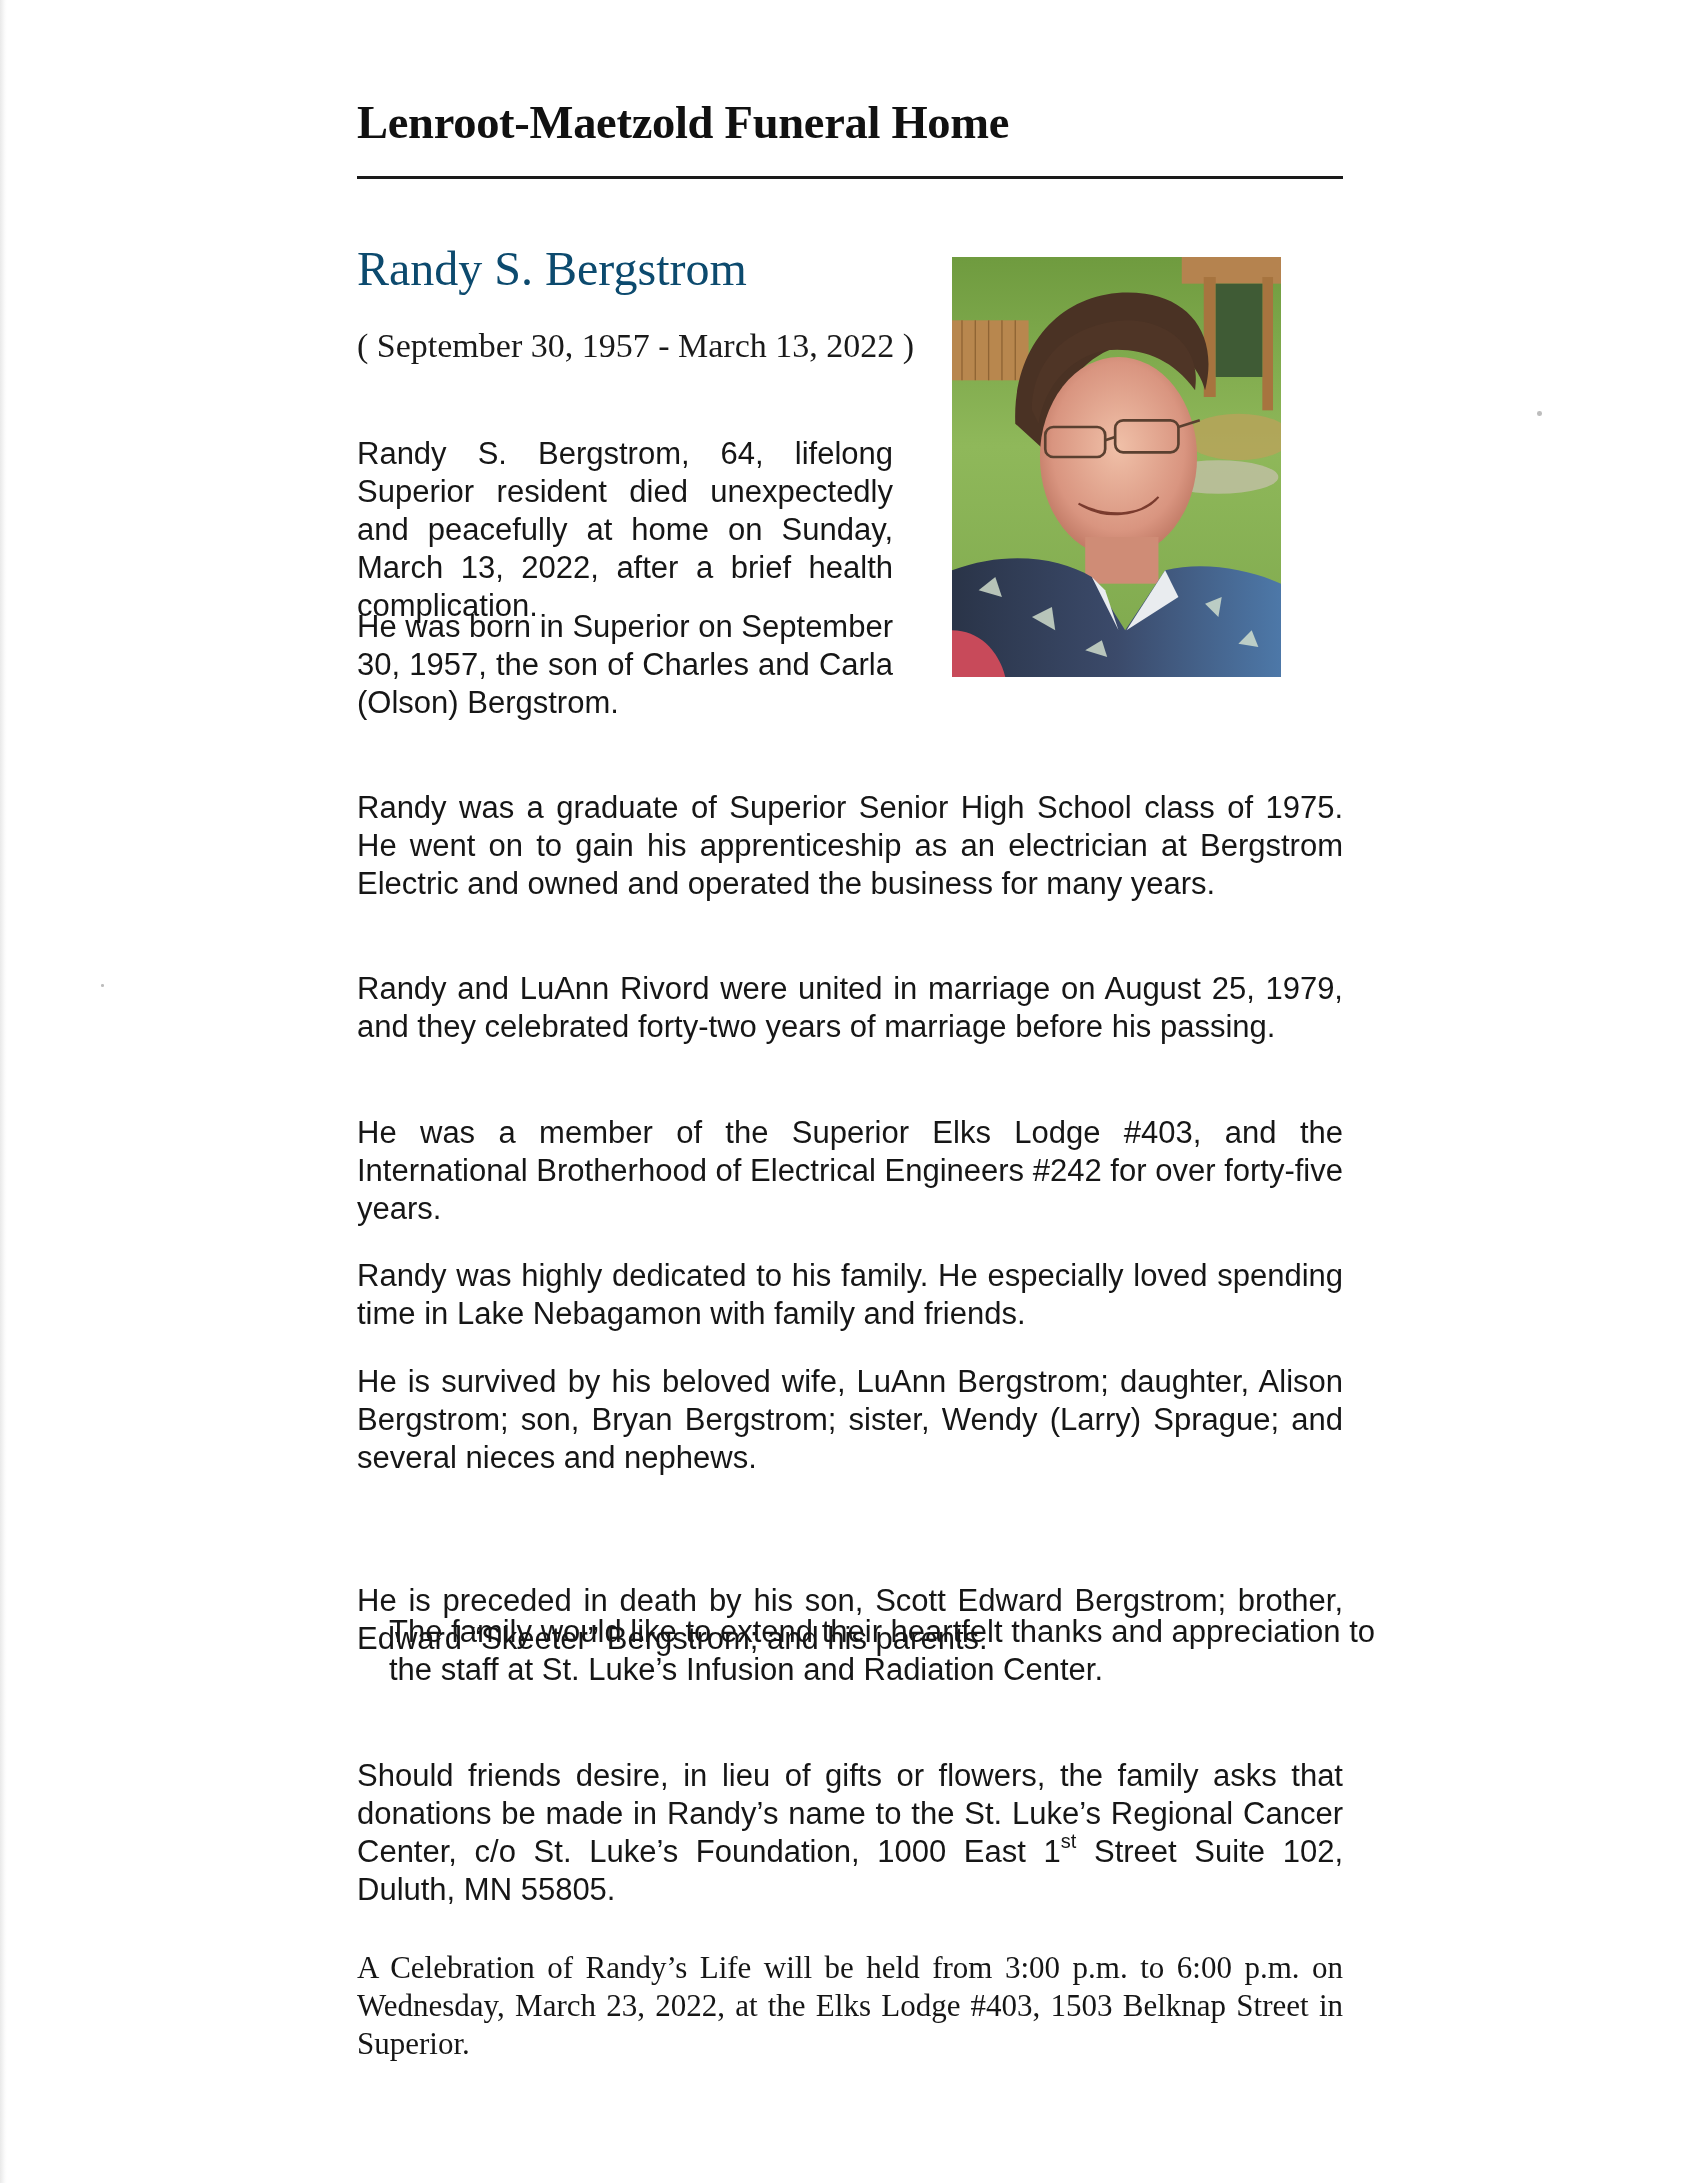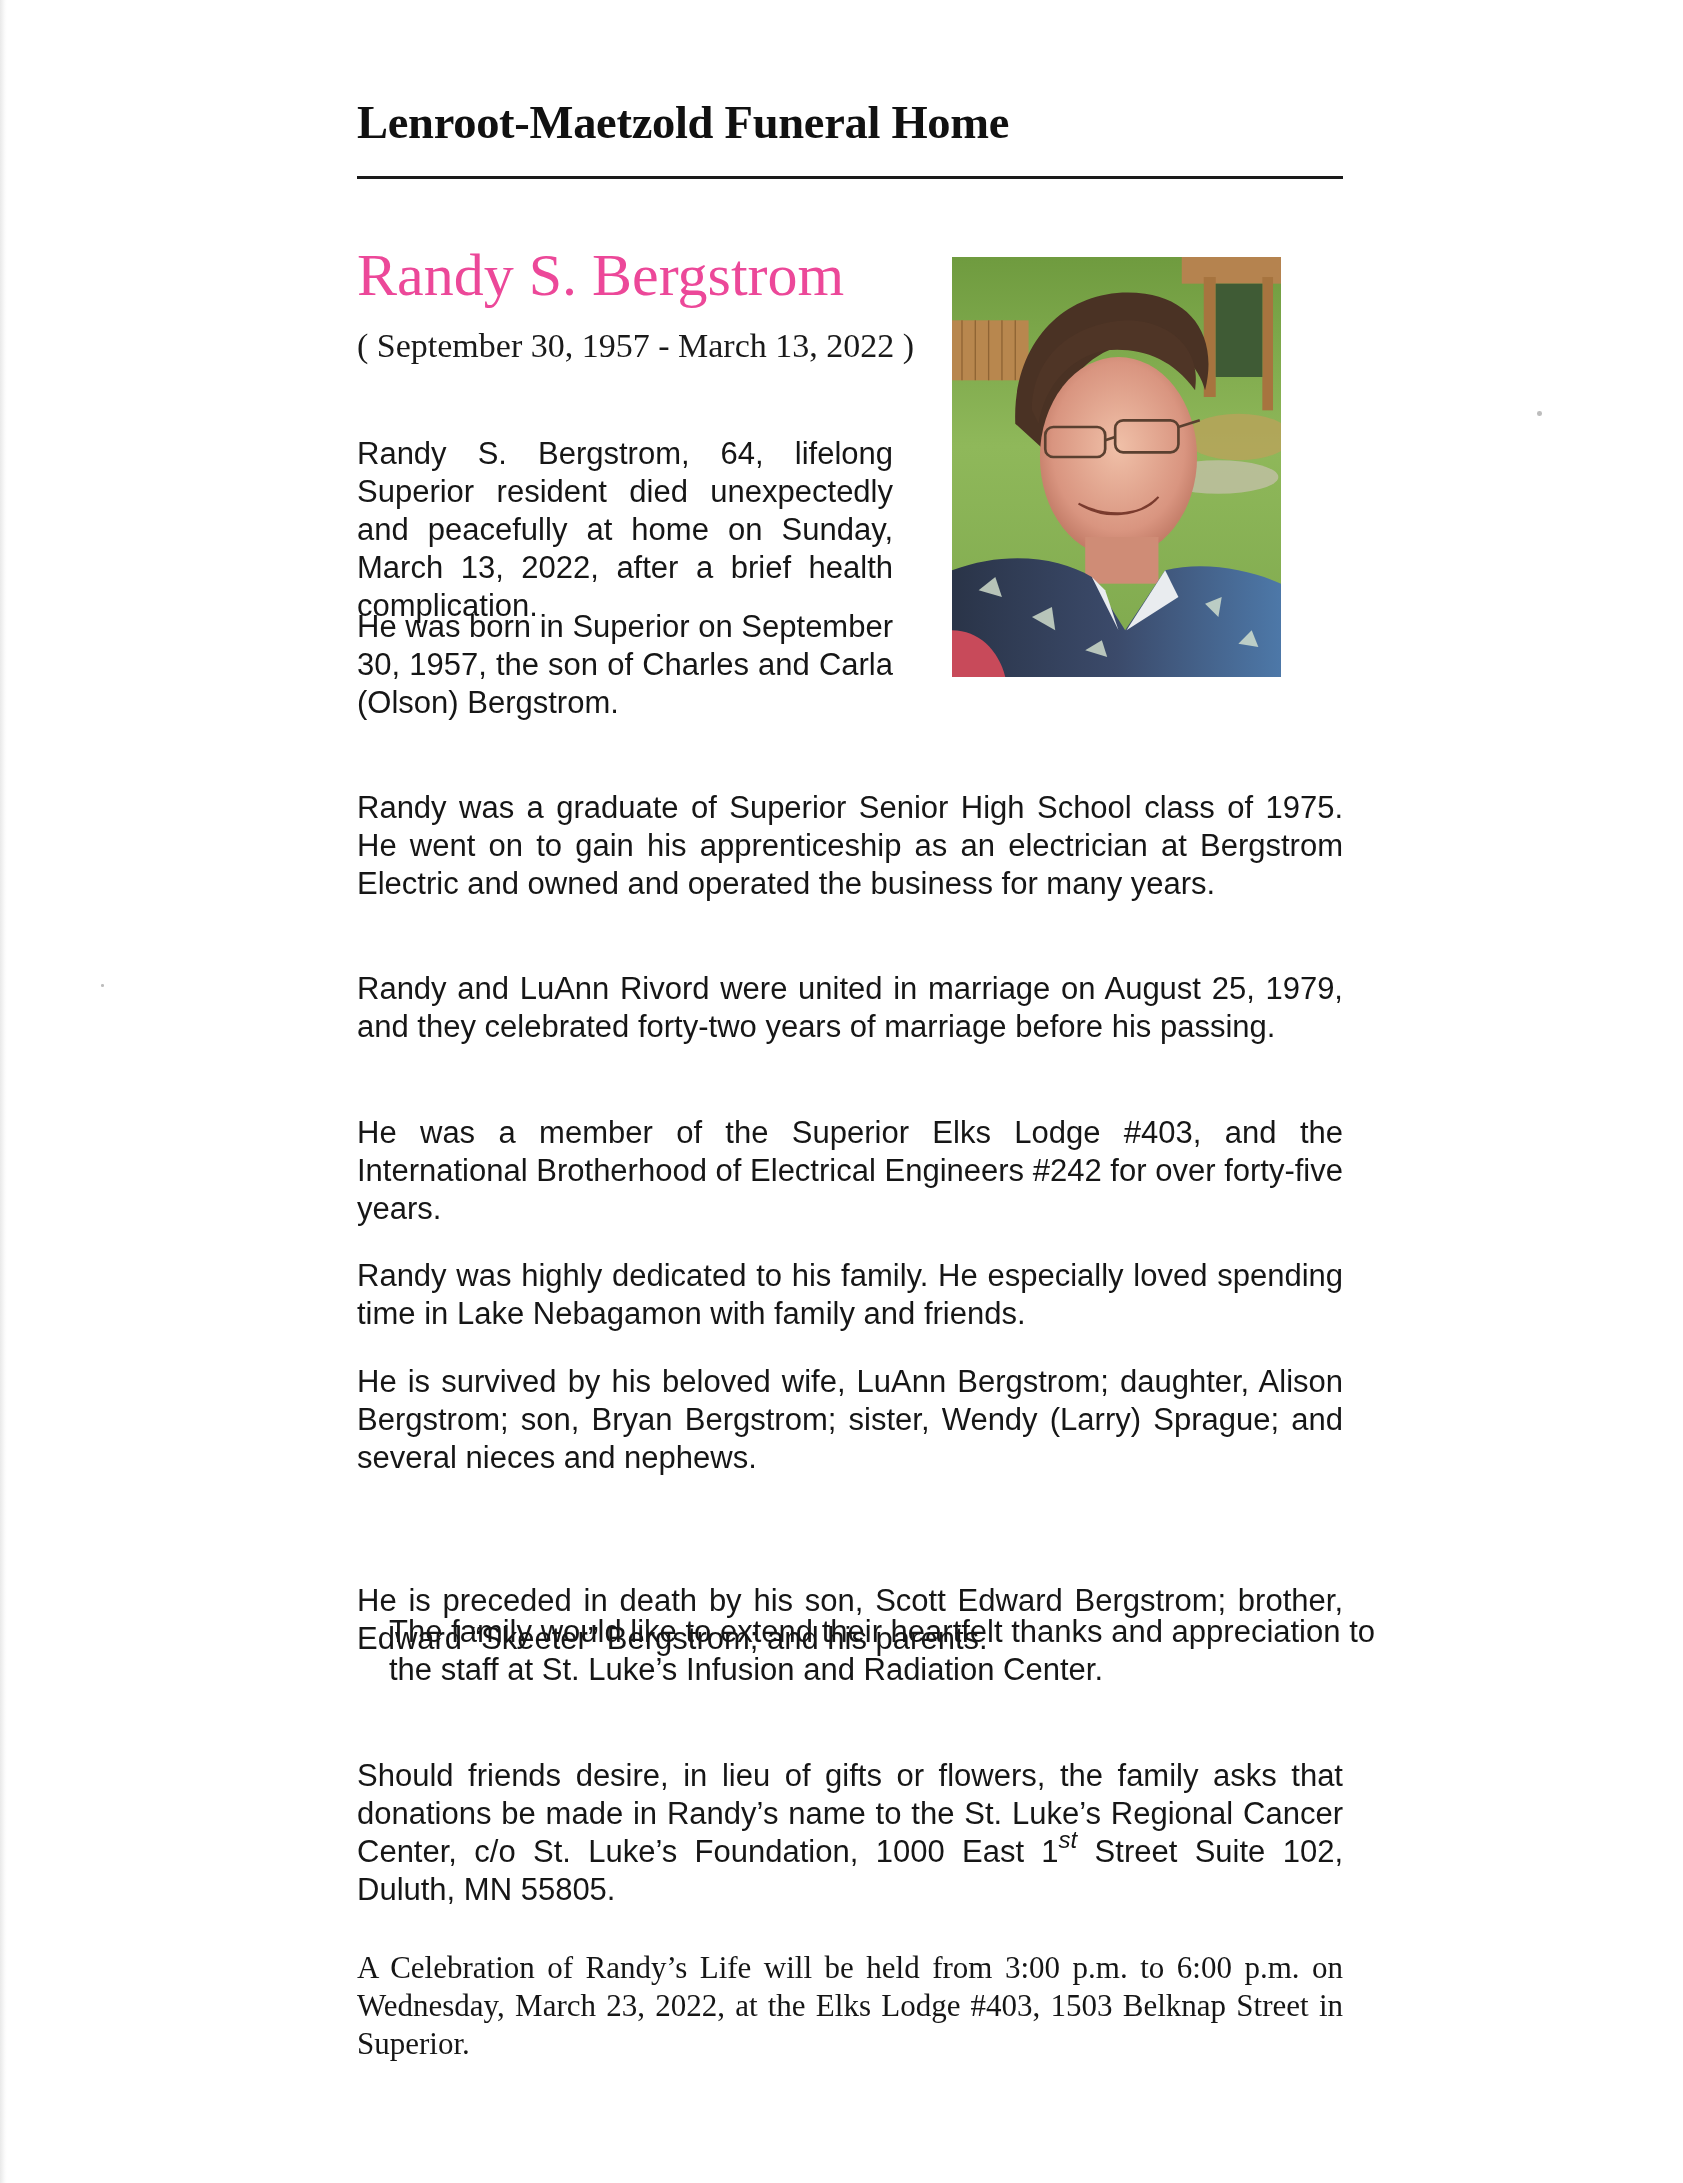--- a/index.html
+++ b/index.html
@@ -41,23 +41,23 @@
     left: 0;
     width: 986px;
     height: 3.3px;
     background: #1a1a1a;
   }
   .name {
     position: absolute;
     top: 241px;
     left: 0;
     font-family: "Liberation Serif", serif;
-    font-size: 60px;
+    font-size: 48px;
     white-space: nowrap;
-    color: #ec4899;
+    color: #0c4a6e;
     text-align: center;
   }
   .dates {
     position: absolute;
     top: 327px;
     left: 0;
     font-family: "Liberation Serif", serif;
     font-size: 34px;
     white-space: nowrap;
     color: #1a1a1a;
@@ -94,21 +94,21 @@
   #p2 { top: 608px; }
   #p3 { top: 789px; }
   #p4 { top: 970px; }
   #p5 { top: 1114px; }
   #p6 { top: 1257px; }
   #p7 { top: 1363px; }
   #p8 { top: 1582px; }
   #p9 { top: 1613px; margin-left: 32px; }
   #p10 { top: 1757px; }
   #p11 { top: 1949px; font-family: Liberation Serif, serif; }
-  sup { font-size: 24px; line-height: 0; position: relative; top: -2.7px; font-style: italic; }
+  sup { font-size: 20px; line-height: 0; position: relative; top: -2.7px; }
 </style>
 </head>
 <body>
 
 <div class="scan-edge"></div>
 <div class="speck" style="left:1537px; top:411px;"></div>
 <div class="speck" style="left:101px; top:984px; width:2.7px; height:2.7px;"></div>
 
 <div class="page">
 

